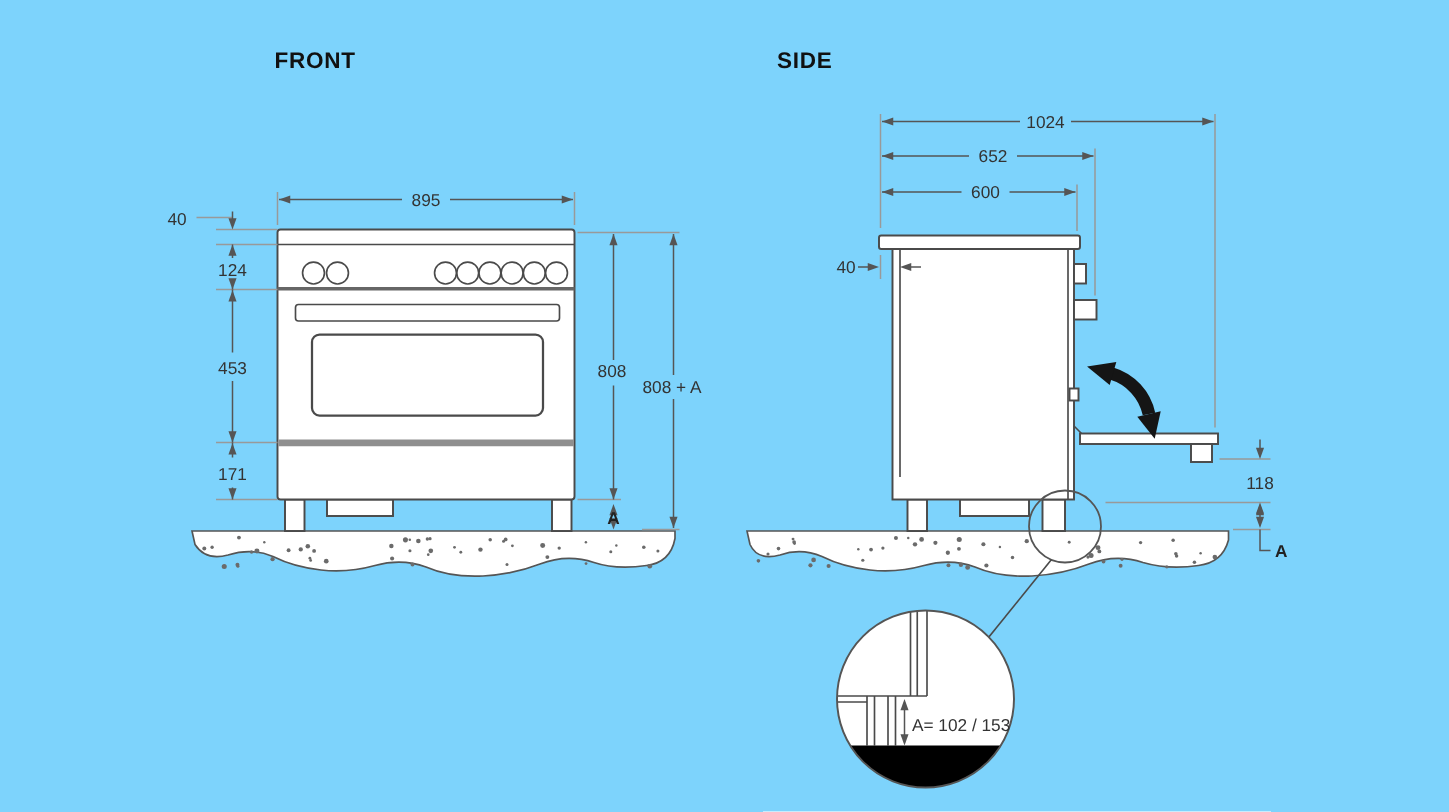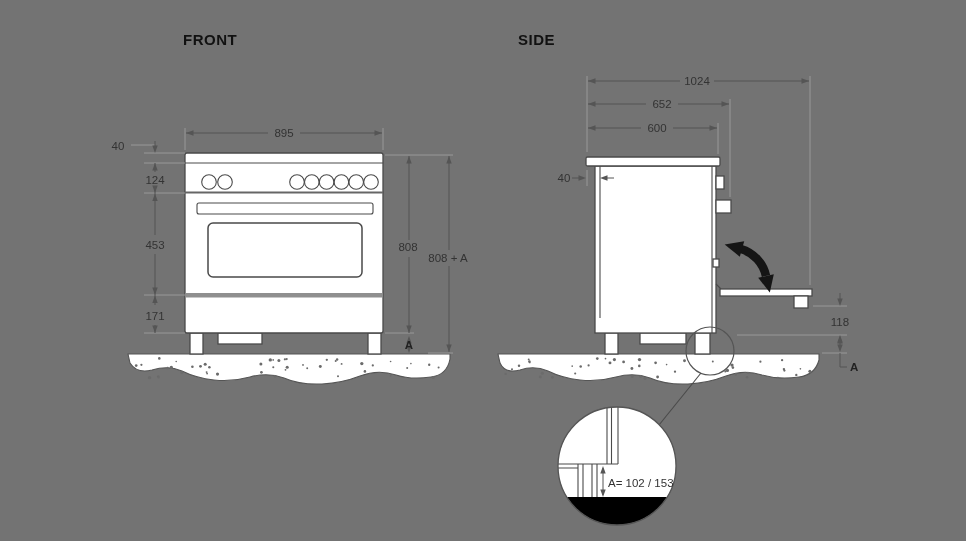--- a/index.html
+++ b/index.html
@@ -1,16 +1,16 @@
 <!DOCTYPE html>
 <html><head>
 <meta charset="utf-8">
 <style>
   html,body{margin:0;padding:0;background:#fff;}
-  .stage{position:relative;width:966px;height:541px;background:#737373;overflow:hidden;
+  .stage{position:relative;width:966px;height:541px;background:#7dd3fc;overflow:hidden;
          font-family:"Liberation Sans", sans-serif;}
   svg{position:absolute;left:0;top:0;}
   svg text{font-family:"Liberation Sans", sans-serif;font-size:11.5px;fill:#333;}
   svg text.title{font-size:15px;font-weight:bold;fill:#111;letter-spacing:.5px;}
   svg text.bold{font-weight:bold;fill:#222;}
   .outline{fill:#ffffff;stroke:#4a4a4a;stroke-width:1.3;}
   .thin{fill:none;stroke:#4a4a4a;stroke-width:1.1;}
   .dim{stroke:#555;stroke-width:1;fill:none;}
   .ext{stroke:#999;stroke-width:1;fill:none;}
   .ah{fill:#555;stroke:none;}

